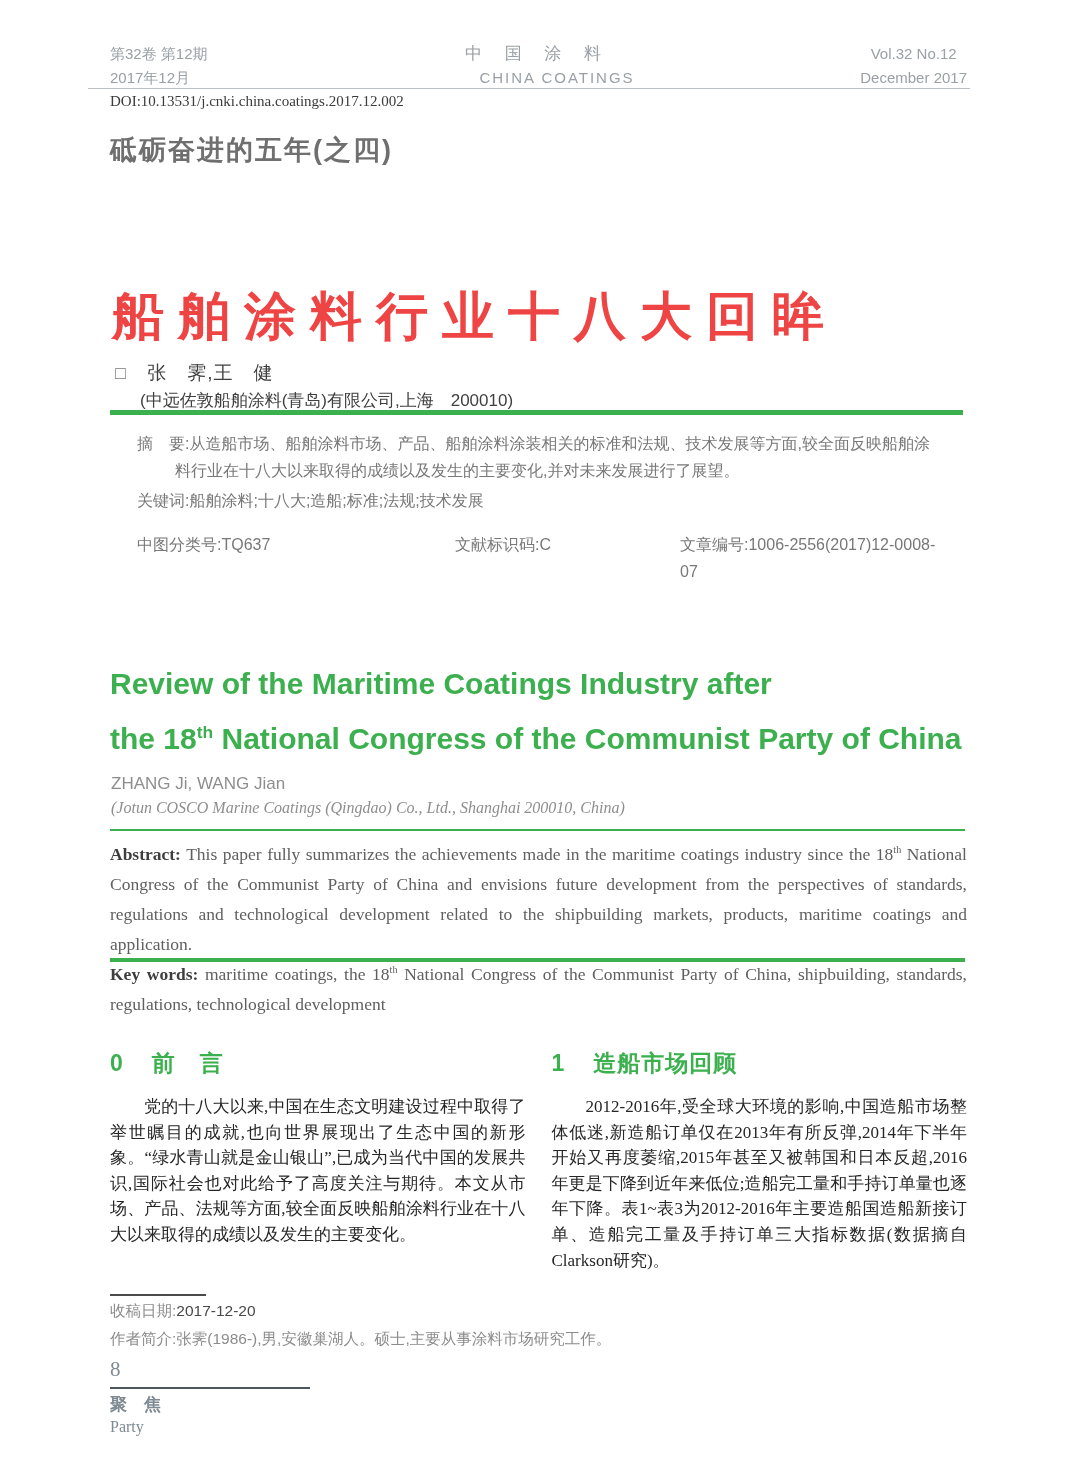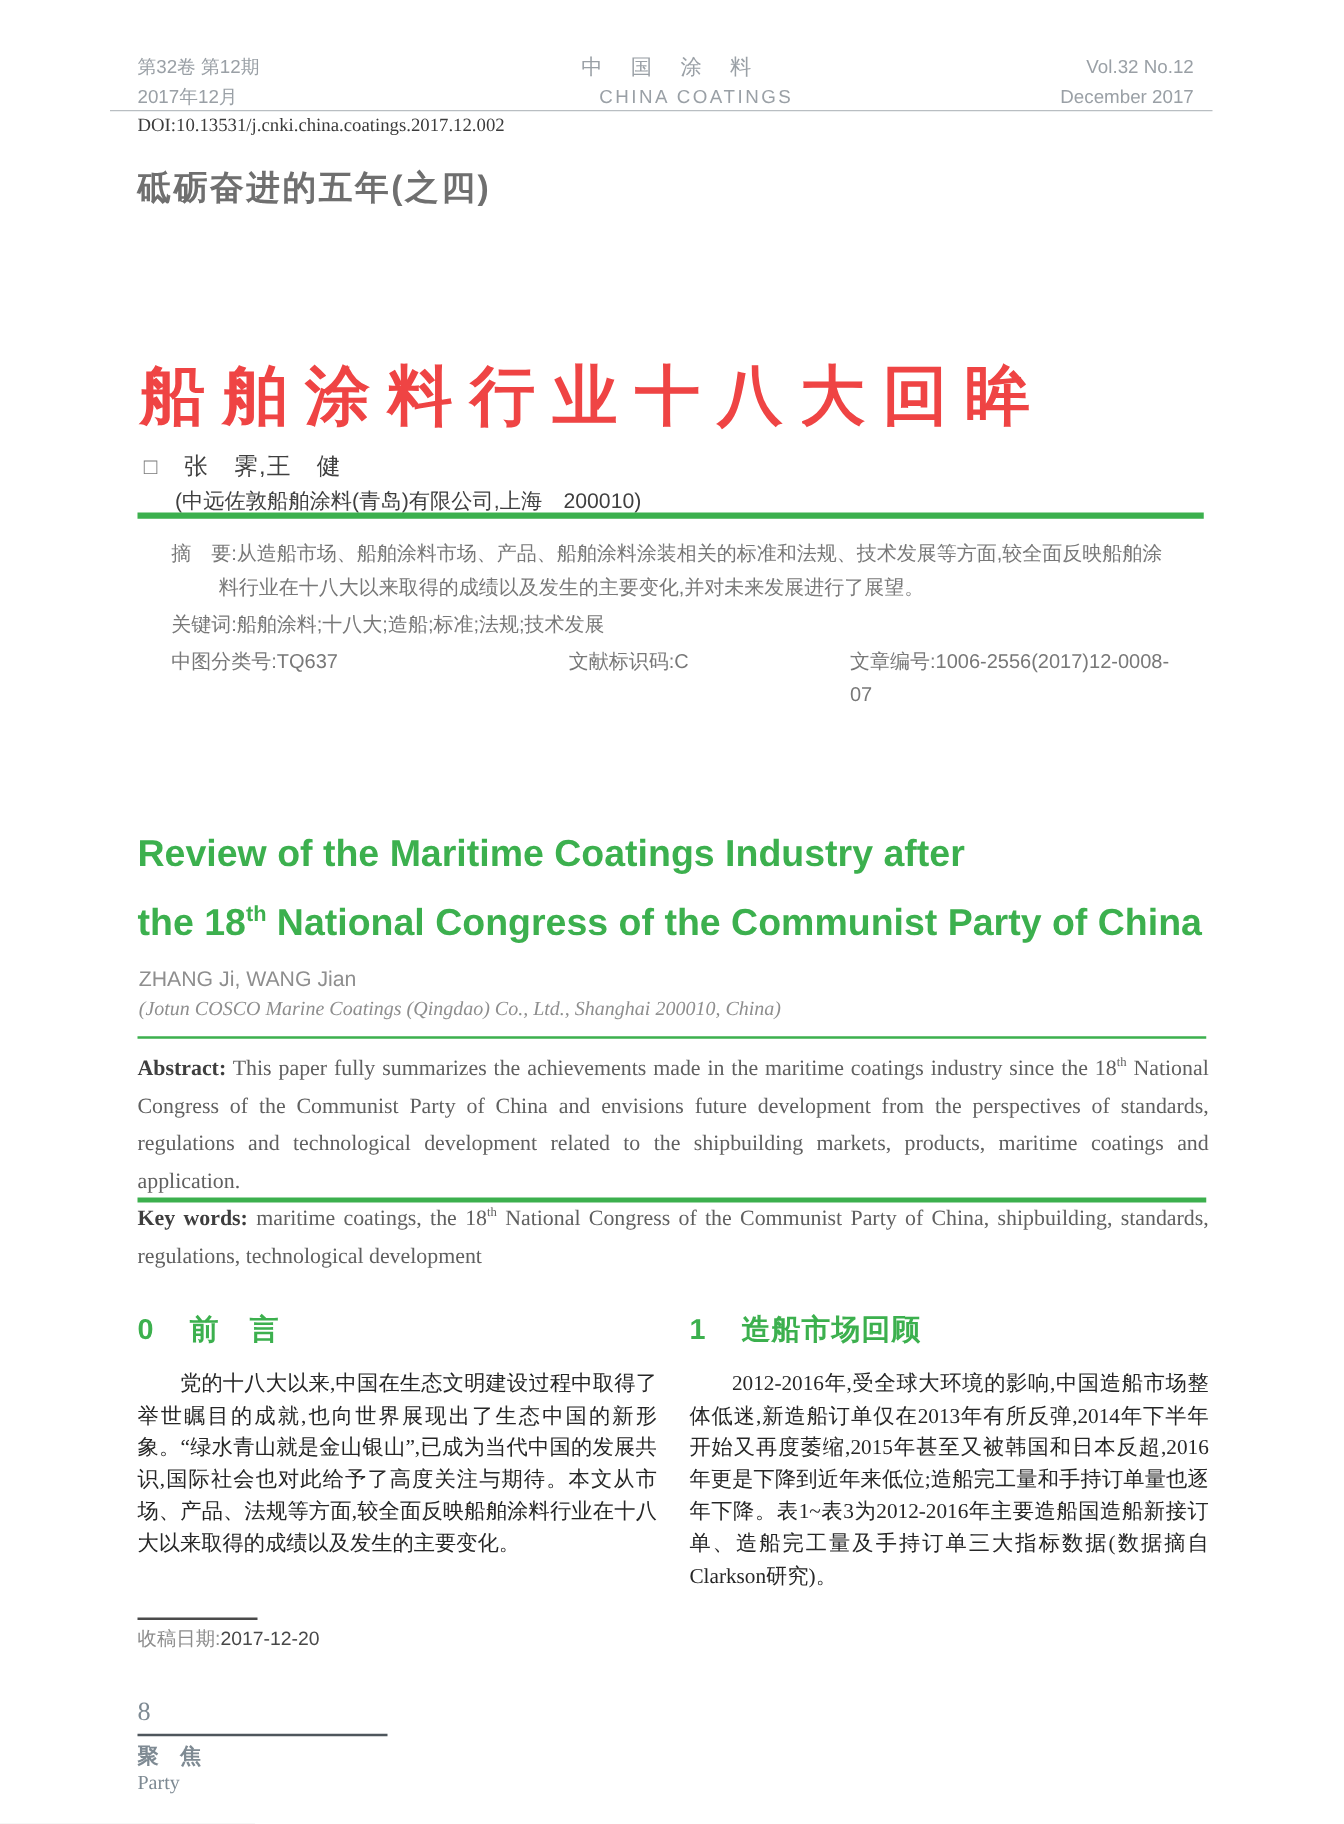--- a/index.html
+++ b/index.html
@@ -11,36 +11,36 @@
     background:#ffffff;
     font-family:"Liberation Sans", sans-serif;
     overflow:hidden;
     text-decoration:underline;
   }
   
   .mast-left  { position:absolute; left:110px; top:42px; font-size:15px; line-height:24px; color:#9aa0a6; }
   .mast-center{ position:absolute; left:0; right:0; top:42px; text-align:center; color:#9aa0a6; }
   .mast-center .cn { font-size:17px; letter-spacing:9px; line-height:24px; }
   .mast-center .en { font-size:15px; letter-spacing:2px; line-height:24px;padding-left:39px; }
-  .mast-right { position:absolute; right:120px; top:42px; text-align:right; font-size:15px; line-height:24px; color:#9aa0a6; }
+  .mast-right { position:absolute; right:108px; top:42px; text-align:center; font-size:15px; line-height:24px; color:#9aa0a6; }
   .header-rule{ position:absolute; left:88px; top:88px; width:882px; height:1px; background:#b9bec2; }
   .doi { position:absolute; left:110px; top:93px; font-family:"Liberation Serif", serif; font-size:15px; color:#3b3b3b; }
   
   .series-banner { position:absolute; left:110px; top:132px; font-size:27px; font-weight:bold; color:#6f6f6f; letter-spacing:2px; }
   
   .cn-title { position:absolute; left:112px; top:282px; font-size:52px; font-weight:bold; color:#ef4444; letter-spacing:14px; white-space:nowrap; }
   .authors-line { position:absolute; left:115px; top:360px; font-size:19px; color:#3f3f3f; letter-spacing:1px; }
   .authors-line .marker { color:#7a7a7a; margin-right:14px; font-size:18px; }
   .cn-affiliation { position:absolute; left:140px; top:389px; font-size:17px; color:#3f3f3f; }
   .title-rule { position:absolute; left:110px; top:410px; width:853px; height:5px; background:#3cb04e; }
   
   .abstract-block { position:absolute; left:137px; top:430px; width:800px; color:#787878; font-size:16px; line-height:27px; }
   .abstract-block .hang { padding-left:38px; text-indent:-38px; }
   .abstract-block .kw { margin-top:3px; }
-  .class-row { position:relative; height:27px; margin-top:2px; }
+  .class-row { position:relative; height:27px; margin-top:17px; }
   .class-row .clc { position:absolute; left:0; }
   .class-row .doccode { position:absolute; left:318px; }
   .class-row .artid { position:absolute; left:543px; }
   
   .en-title { position:absolute; left:110px; top:656px; font-size:30px; line-height:55px; font-weight:bold; color:#3cb04e; }
   .sup { font-size:58%; vertical-align:super; line-height:0; }
   .en-authors { position:absolute; left:111px; top:774px; font-size:17px; color:#8e8e8e; }
   .en-affiliation { position:absolute; left:111px; top:799px; font-family:"Liberation Serif", serif; font-style:italic; font-size:16px; color:#8e8e8e; }
   .en-rule-top { position:absolute; left:110px; top:829px; width:855px; height:2px; background:#3cb04e; }
   .en-abstract { position:absolute; left:110px; top:839px; width:857px; font-family:"Liberation Serif", serif; font-size:17.5px; line-height:30px; color:#606060; text-align:justify; }
@@ -129,19 +129,20 @@
     <div class="col">
       <h2><span class="sec-num">1</span><span class="sec-title">造船市场回顾</span></h2>
       <p>2012-2016年,受全球大环境的影响,中国造船市场整体低迷,新造船订单仅在2013年有所反弹,2014年下半年开始又再度萎缩,2015年甚至又被韩国和日本反超,2016年更是下降到近年来低位;造船完工量和手持订单量也逐年下降。表1~表3为2012-2016年主要造船国造船新接订单、造船完工量及手持订单三大指标数据(数据摘自Clarkson研究)。</p>
     </div>
   </div>
 
   <div class="footnote-rule"></div>
   <div class="footnote-received">
     <span>收稿日期:</span><span class="val">2017-12-20</span>
   </div>
+  <div class="footnote-bio">作者简介:张霁(1986-),男,安徽巢湖人。硕士,主要从事涂料市场研究工作。</div>
 
   <div class="page-number">8</div>
   <div class="footer-rule"></div>
   <div class="footer-col-cn">聚　焦</div>
   <div class="footer-col-en">Party</div>
 
 </div>
 
 </body></html>

